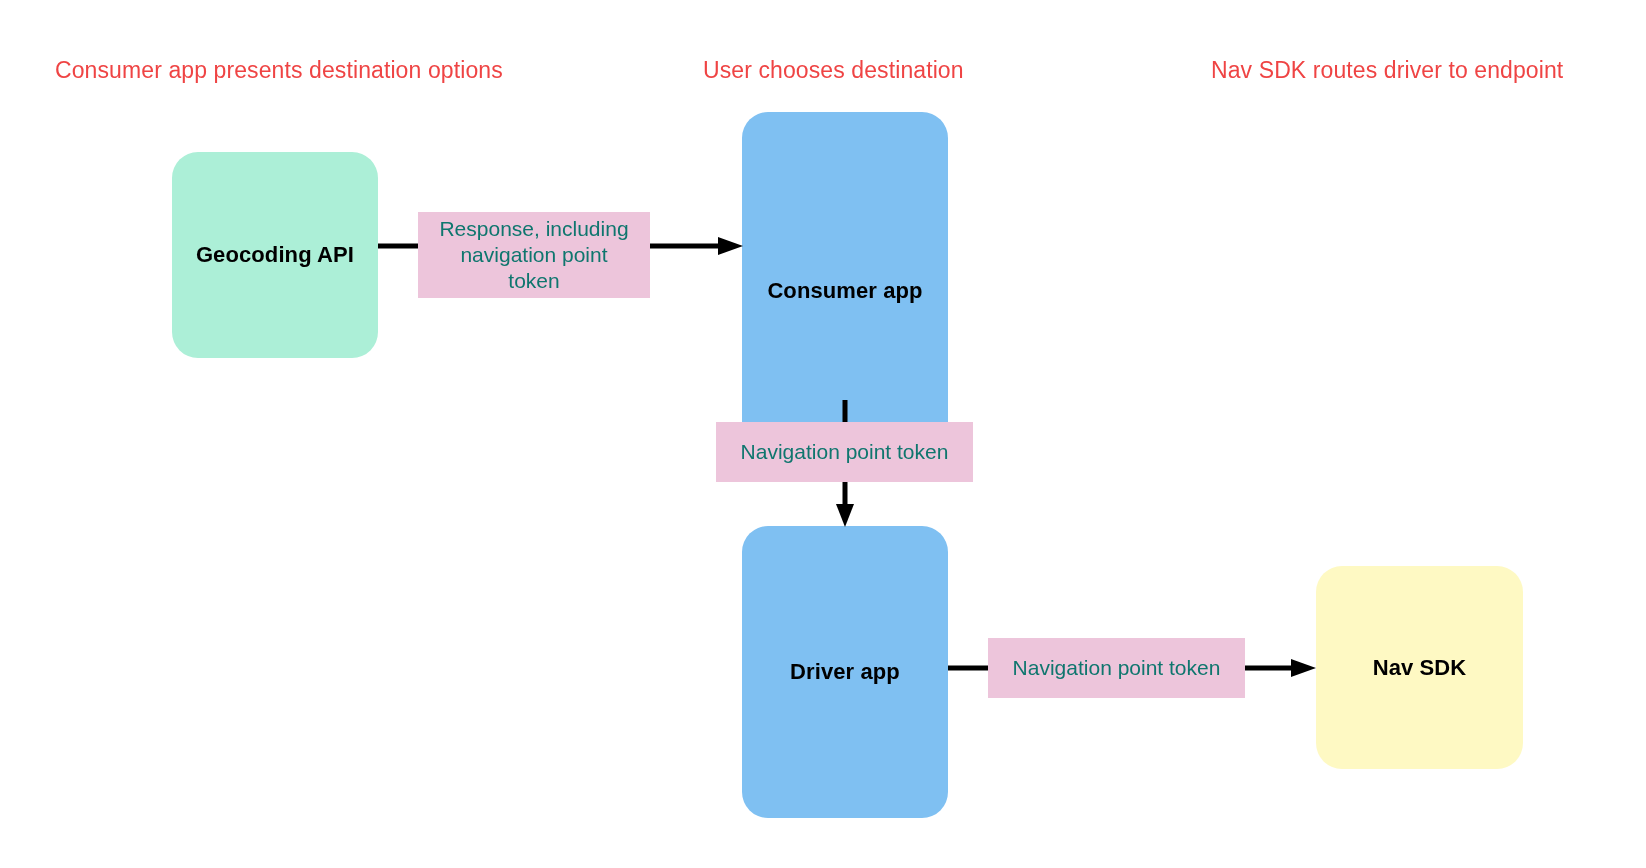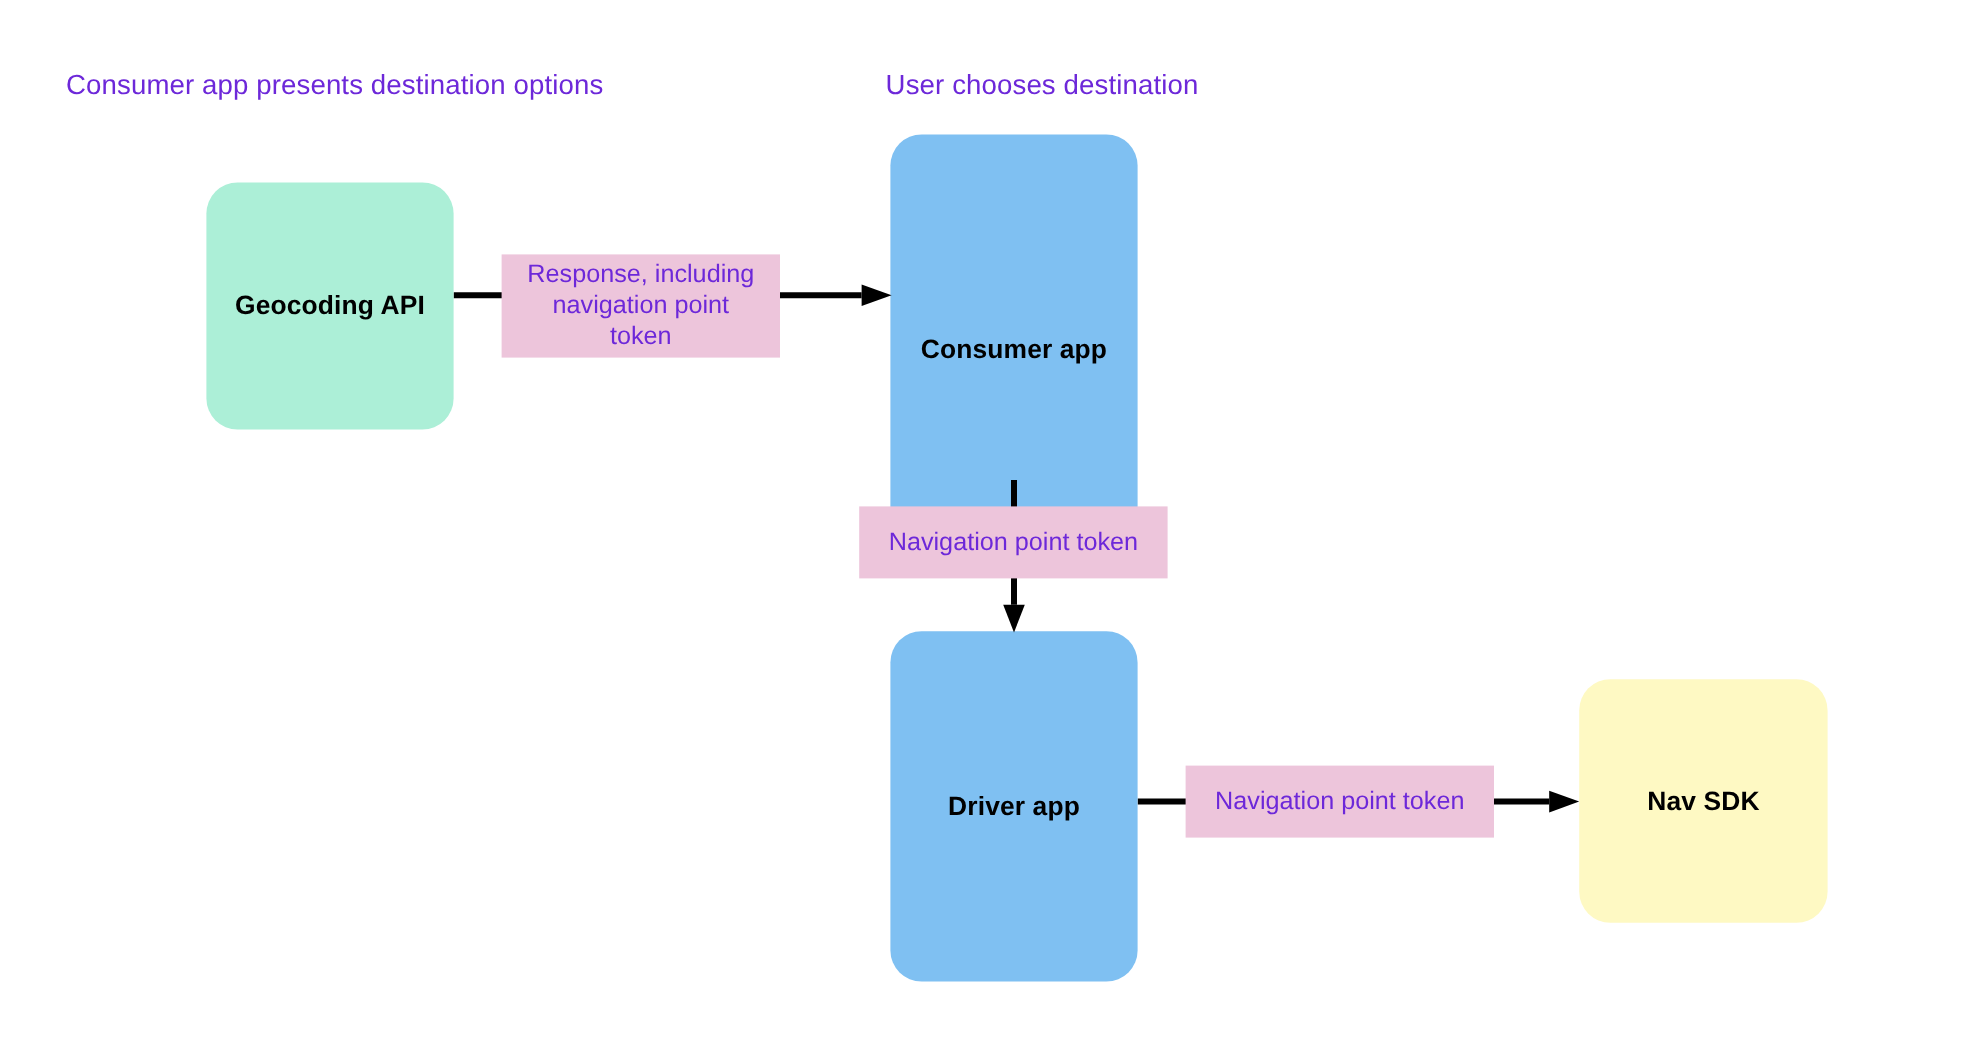--- a/index.html
+++ b/index.html
@@ -22,26 +22,26 @@
     width: 1646px;
     height: 868px;
   }
 
   
   .column-heading {
     position: absolute;
     font-size: 23px;
     line-height: 28px;
     font-weight: 400;
-    color: #6d28d9;
+    color: #ef4444;
     white-space: nowrap;
     letter-spacing: 0.1px;
   }
   #heading-consumer  { left: 55px;   top: 56px; }
-  #heading-user      { left: 738px;  top: 56px; }
+  #heading-user      { left: 703px;  top: 56px; }
   #heading-navsdk    { left: 1211px; top: 56px; }
 
   
   .node-box {
     position: absolute;
     display: flex;
     align-items: center;
     justify-content: center;
     text-align: center;
     font-size: 22px;
@@ -79,21 +79,21 @@
   .edge-label {
     position: absolute;
     display: flex;
     align-items: center;
     justify-content: center;
     text-align: center;
     background: #EDC5DB;
     font-size: 21px;
     line-height: 26px;
     font-weight: 400;
-    color: #6d28d9;
+    color: #0f766e;
     box-sizing: border-box;
     z-index: 3;
   }
   #label-response-token {
     left: 418px; top: 212px;
     width: 232px; height: 86px;
     padding: 0 8px;
   }
   #label-nav-token-down {
     left: 716px; top: 422px;
@@ -113,20 +113,21 @@
 </style>
 </head>
 <body>
 
 <div id="diagram-canvas">
 
   <div class="column-heading" id="heading-consumer">Consumer app presents destination options</div>
 
   <div class="column-heading" id="heading-user">User chooses destination</div>
 
+  <div class="column-heading" id="heading-navsdk">Nav SDK routes driver to endpoint</div>
 
   <div class="connector" id="connector-geocoding-consumer" style="left:378px; top:236px; width:366px; height:20px;">
     <svg width="366" height="20" viewBox="0 0 366 20">
       <line x1="0" y1="10" x2="340" y2="10" stroke="#000000" stroke-width="5"></line>
       <polygon points="340,1 365,10 340,19" fill="#000000"></polygon>
     </svg>
   </div>
 
   <div class="connector" id="connector-consumer-driver" style="left:835px; top:400px; width:20px; height:128px;">
     <svg width="20" height="128" viewBox="0 0 20 128">

